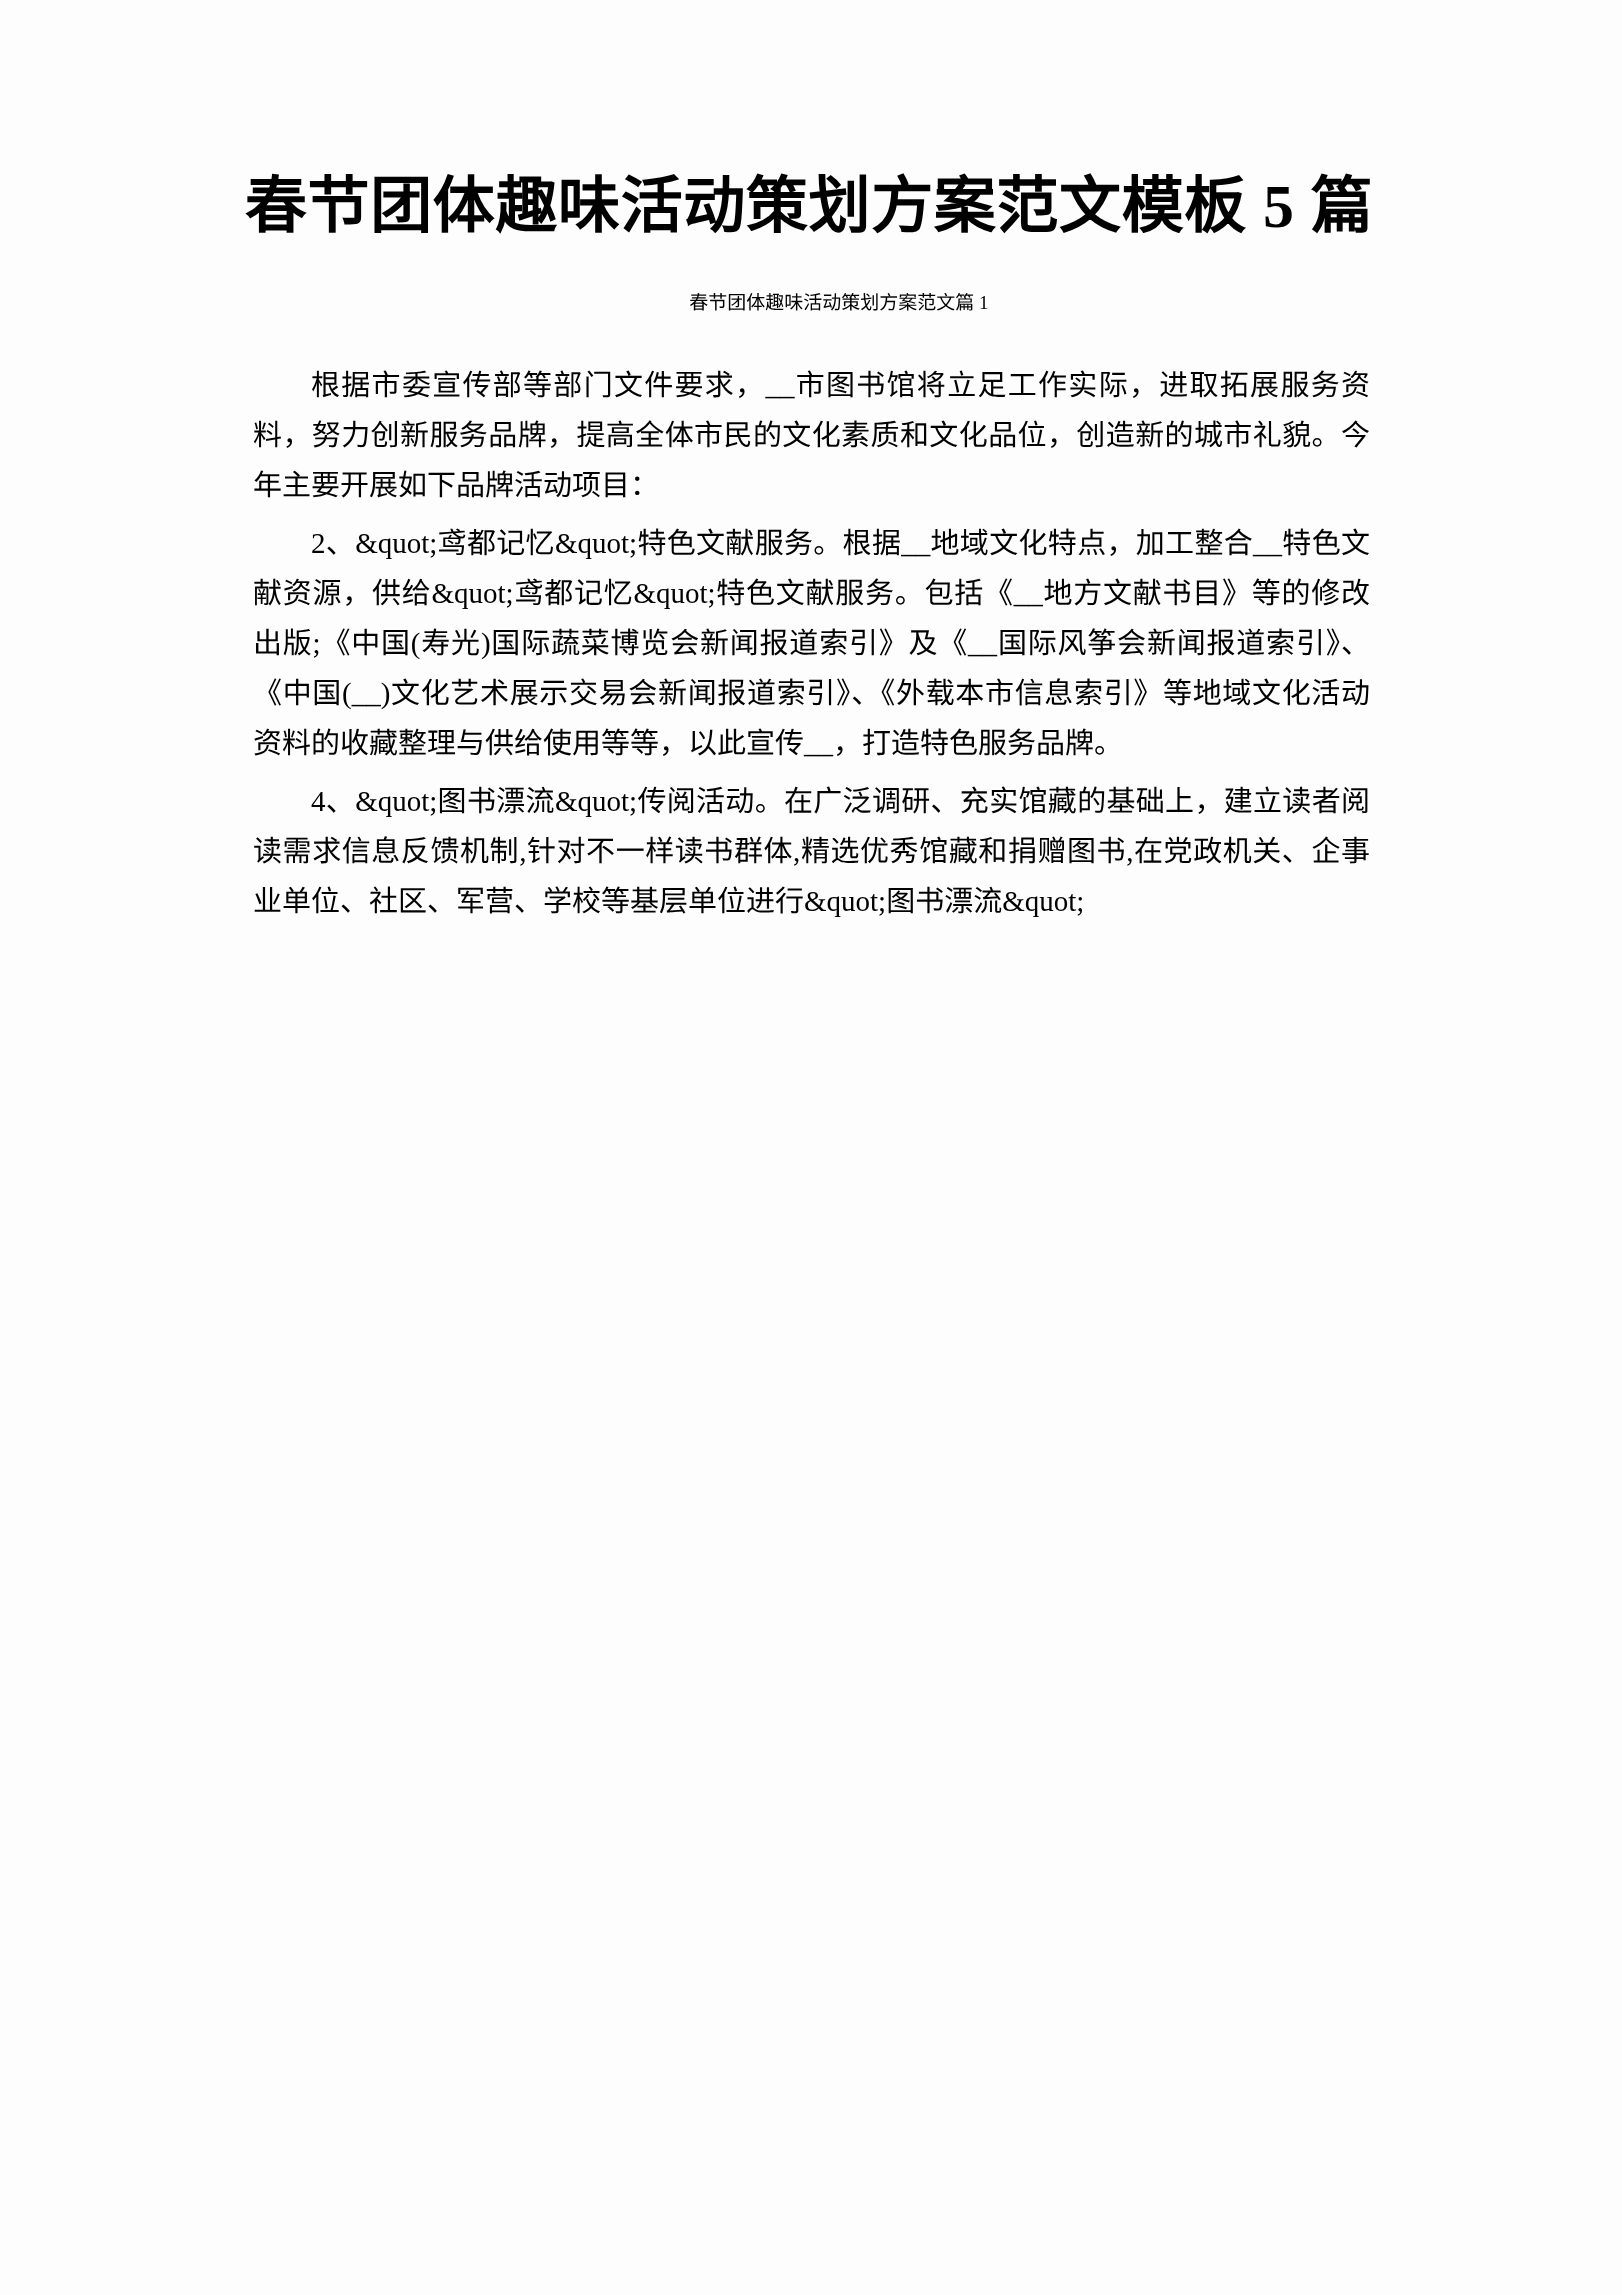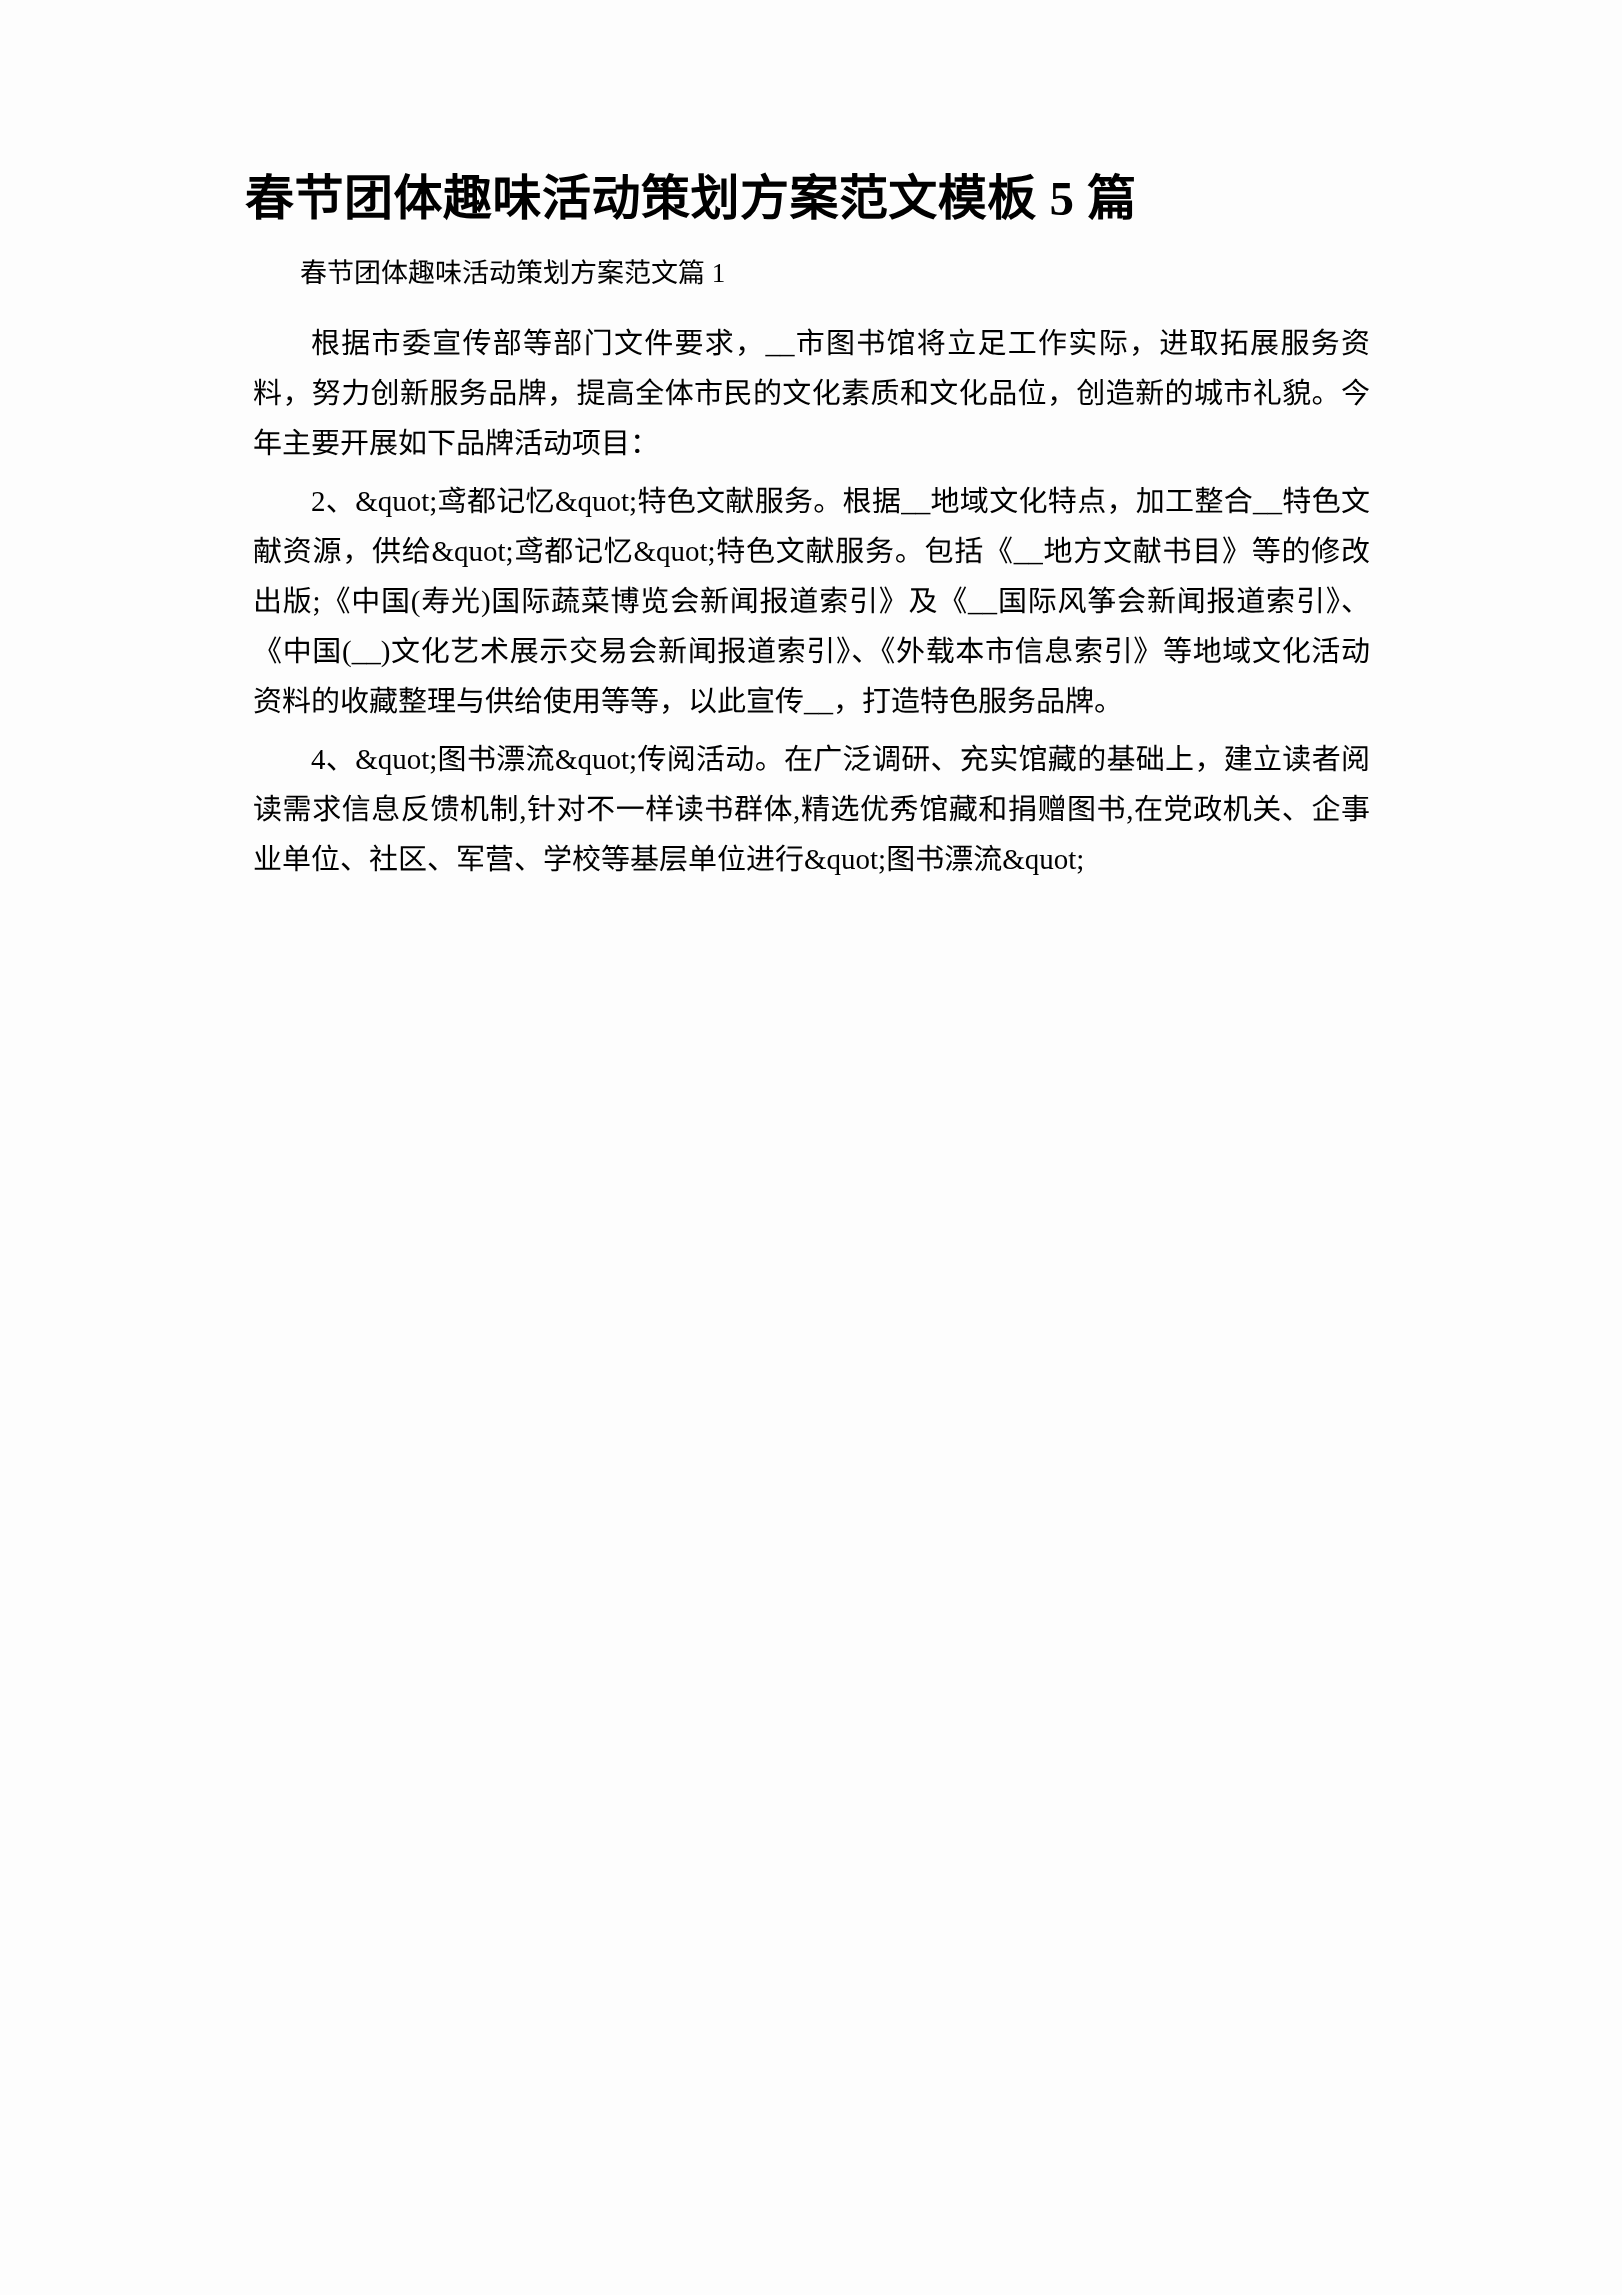--- a/index.html
+++ b/index.html
@@ -22,37 +22,37 @@
 
   
   .content {
     position: absolute;
     left: 245px;
     top: 0;
     width: 1133px;
   }
 
   .doc-title {
-    font-size: 49px;
+    font-size: 62px;
     font-weight: bold;
     line-height: 1.22;
     letter-spacing: 0.01em;
     text-align: left;
     margin: 0;
     padding-top: 169px;
     white-space: nowrap;
   }
 
   .subtitle {
-    font-size: 27px;
+    font-size: 19px;
     line-height: 1.0;
-    margin: 0;
+    margin: 17px;
     padding-top: 31px;
     padding-left: 55px;
-    text-align: left;
+    text-align: center;
   }
 
   .body-block {
     padding-top: 23.6px;
   }
 
   p.para {
     font-size: 29px;
     line-height: 50px;
     margin: 8px;

